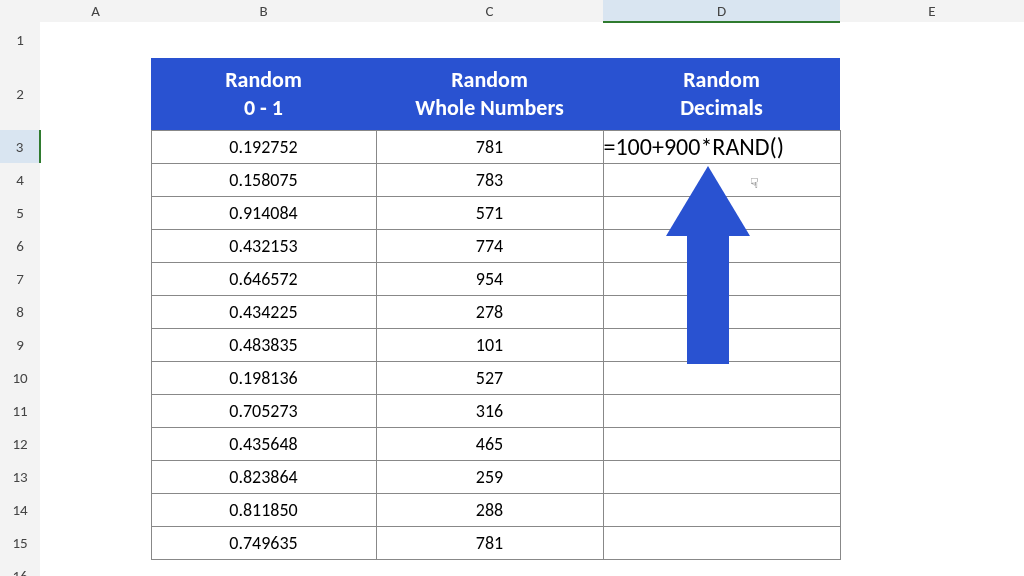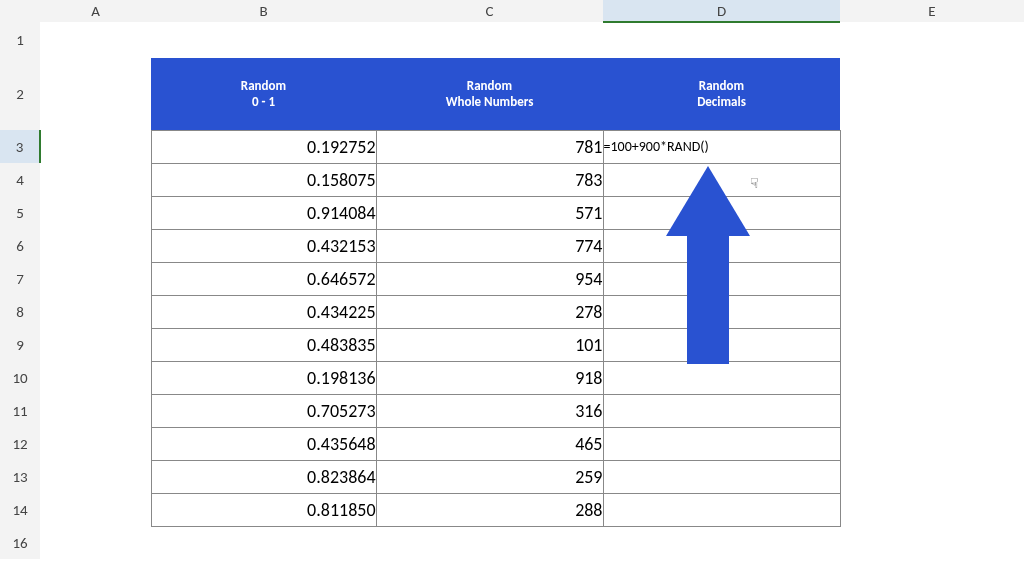--- a/index.html
+++ b/index.html
@@ -73,36 +73,36 @@
   .r1 { height: 36px; }
   .r2 { height: 72px; }
   .rN { height: 33px; }
   
   .tblhdr {
     background: #2952d1;
     color: #fff;
     font-weight: bold;
     text-align: center;
     line-height: 1.25;
-    font-size: 13px;
+    font-size: 22px;
     border-right: 1px solid #1f3da0;
     border-bottom: 1px solid #1f3da0;
     padding-top: 8px;
   }
   .tblhdr span { display: block; }
   
   .grid {
     border: 1px solid #888 !important;
   }
-  .numR { text-align: right; }
+  .numR { text-align: center; }
   .numL { text-align: left; }
   
   .formula-cell {
     border: 2px solid #000;
-    font-size: 14px;
+    font-size: 24px;
     text-align: left;
     padding-left: 4px;
     position: relative;
   }
   
   .arrow {
     position: absolute;
     left: 678px;
     top: 166px;
     width: 60px;
@@ -224,21 +224,21 @@
     <td class="cell"></td>
     <td class="cell grid numR">0.483835</td>
     <td class="cell grid numR">101</td>
     <td class="cell grid"></td>
     <td class="cell"></td>
   </tr>
   <tr class="rN">
     <td class="rowhdr">10</td>
     <td class="cell"></td>
     <td class="cell grid numR">0.198136</td>
-    <td class="cell grid numR">918</td>
+    <td class="cell grid numR">527</td>
     <td class="cell grid"></td>
     <td class="cell"></td>
   </tr>
   <tr class="rN">
     <td class="rowhdr">11</td>
     <td class="cell"></td>
     <td class="cell grid numR">0.705273</td>
     <td class="cell grid numR">316</td>
     <td class="cell grid"></td>
     <td class="cell"></td>
@@ -257,20 +257,28 @@
     <td class="cell grid numR">0.823864</td>
     <td class="cell grid numR">259</td>
     <td class="cell grid"></td>
     <td class="cell"></td>
   </tr>
   <tr class="rN">
     <td class="rowhdr">14</td>
     <td class="cell"></td>
     <td class="cell grid numR">0.811850</td>
     <td class="cell grid numR">288</td>
+    <td class="cell grid"></td>
+    <td class="cell"></td>
+  </tr>
+  <tr class="rN">
+    <td class="rowhdr">15</td>
+    <td class="cell"></td>
+    <td class="cell grid numR">0.749635</td>
+    <td class="cell grid numR">781</td>
     <td class="cell grid"></td>
     <td class="cell"></td>
   </tr>
   <tr class="rN">
     <td class="rowhdr">16</td>
     <td class="cell"></td>
     <td class="cell"></td>
     <td class="cell"></td>
     <td class="cell"></td>
     <td class="cell"></td>

